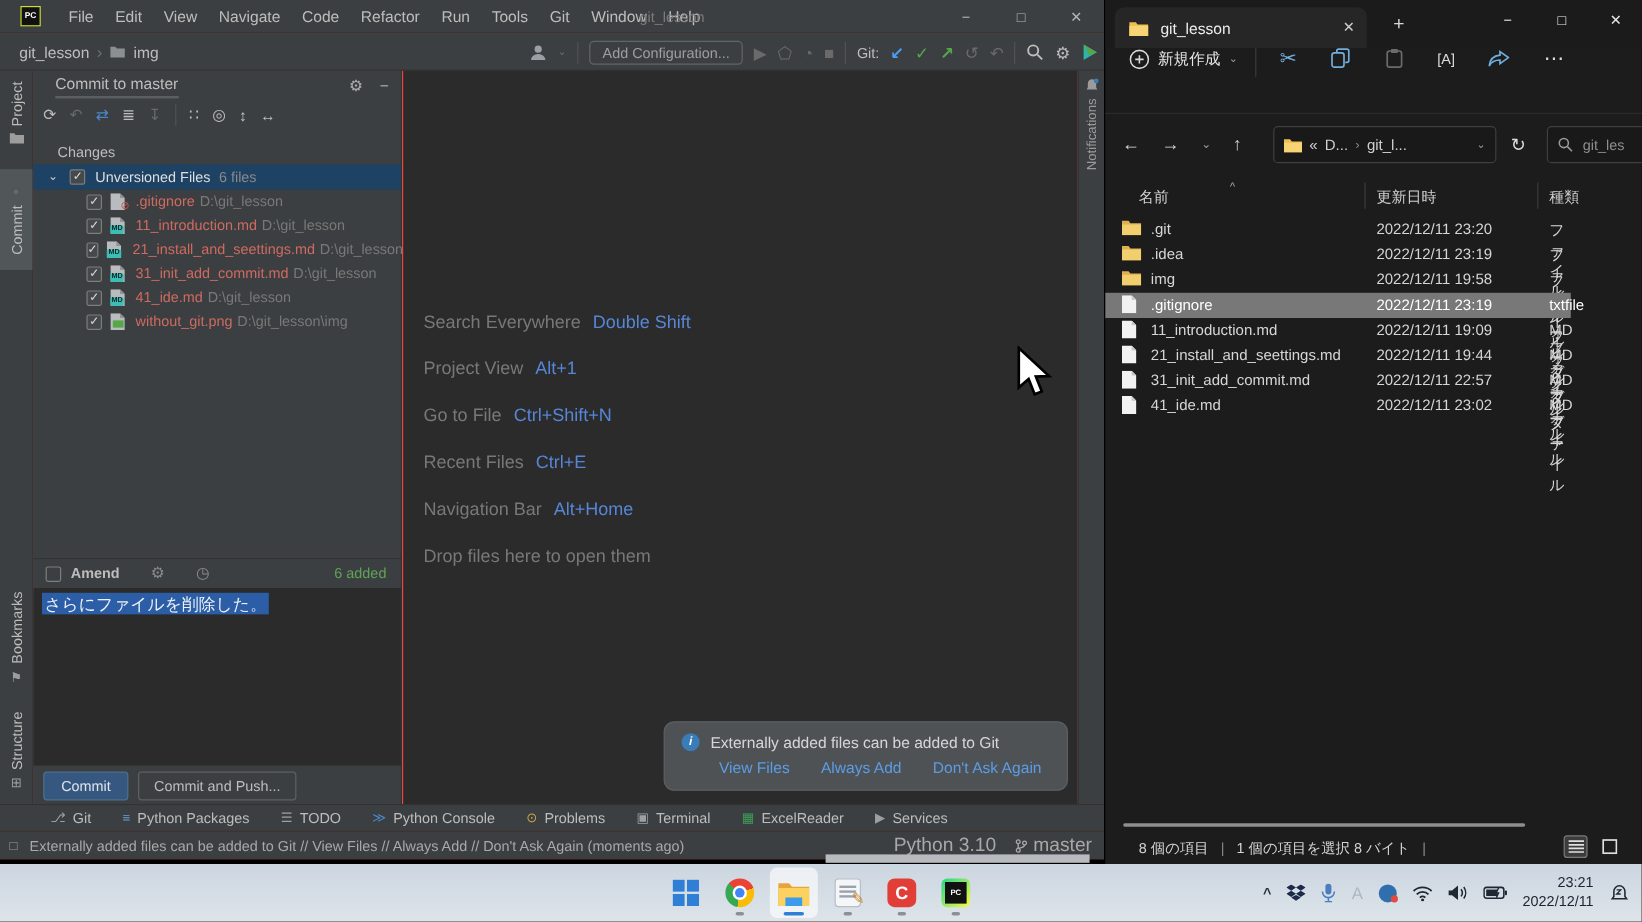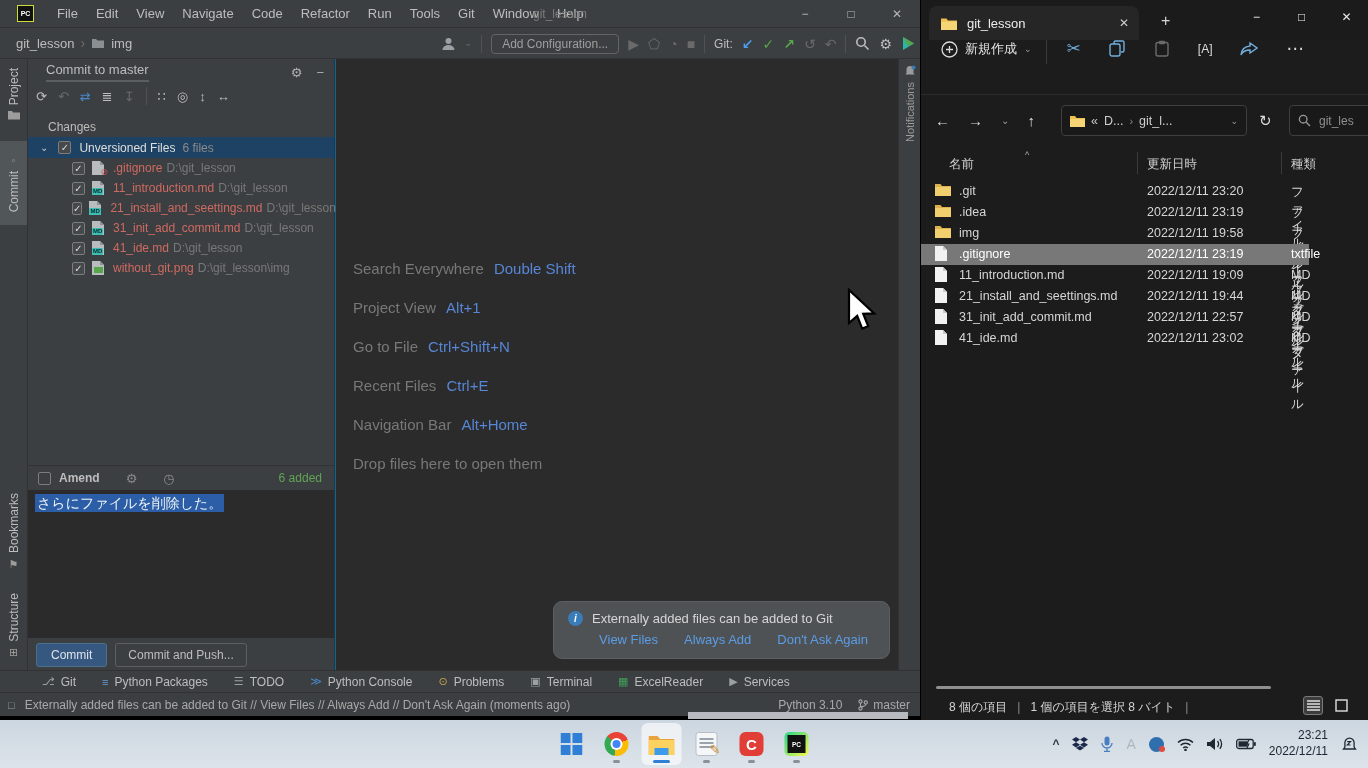--- a/index.html
+++ b/index.html
@@ -1,21 +1,21 @@
 <!DOCTYPE html>
 <html><head>
 <meta charset="utf-8">
 <style>
   * { margin:0; padding:0; box-sizing:border-box; }
   html,body { width:1368px; height:768px; overflow:hidden; background:#000;
               font-family:"Liberation Sans","DejaVu Sans",sans-serif; }
   .stage { position:absolute; left:0; top:0; width:1368px; height:768px; }
 
   
-  .pycharm { position:absolute; left:0; top:0; width:920px; height:716px; background:#0369a1; }
+  .pycharm { position:absolute; left:0; top:0; width:920px; height:716px; background:#ef4444; }
   .pc-titlebar { position:absolute; left:0; top:0; width:920px; height:28px; background:#3c3f41;
                  display:flex; align-items:center; border-bottom:1px solid #323232; }
   .pc-logo { width:17px; height:17px; margin-left:17px; background:#111; border:1px solid #cddc39;
              color:#fff; font-size:7px; font-weight:bold; display:flex; align-items:center; justify-content:center; }
   .pc-menu { display:flex; margin-left:14px; }
   .pc-menu span { padding:0 9px; font-size:13px; color:#bdbdbd; line-height:28px; }
   .pc-wintitle { position:absolute; left:480px; top:0; width:160px; text-align:center;
                  font-size:12px; color:#7c7c7c; line-height:28px; }
   .pc-winctrl { position:absolute; right:0; top:0; height:28px; display:flex; }
   .pc-winctrl span { width:46px; text-align:center; line-height:28px; color:#b6b6b6; font-size:12px; }
@@ -108,21 +108,21 @@
 
   .pc-bottombar { position:absolute; left:0; top:670px; width:920px; height:22px; background:#3c3f41;
                   border-top:1px solid #323232; display:flex; align-items:center; gap:26px; padding-left:42px; }
   .tw-btn { display:flex; align-items:center; gap:6px; font-size:12px; color:#bdbdbd; }
   .tw-ic { font-size:11px; color:#9da0a3; }
 
   .pc-statusbar { position:absolute; left:0; top:692px; width:920px; height:24px; background:#3c3f41;
                   border-top:1px solid #323232; display:flex; align-items:center; }
   .sb-ic { margin-left:8px; color:#9a9a9a; font-size:11px; }
   .sb-msg { margin-left:10px; font-size:12px; color:#a8a8a8; }
-  .sb-right { position:absolute; right:10px; display:flex; align-items:center; gap:16px; font-size:12px; color:#a8a8a8; }
+  .sb-right { position:absolute; right:10px; display:flex; align-items:center; gap:16px; font-size:16px; color:#a8a8a8; }
   .sb-branch { display:flex; align-items:center; gap:5px; }
 
   .under-bar { position:absolute; left:688px; top:712px; width:220px; height:7px; background:#b7bbbf; }
 
   
   .explorer { position:absolute; left:920px; top:0; width:448px; height:720px; background:#1c1c1c;
               overflow:hidden; border-left:1px solid #000; color:#d6d6d6; }
   .ex-tabband { position:absolute; left:0; top:0; width:448px; height:40px; background:#1b1b1b; }
   .ex-tab { position:absolute; left:8px; top:6px; width:210px; height:34px; background:#262626;
             border-radius:8px 8px 0 0; display:flex; align-items:center; }

